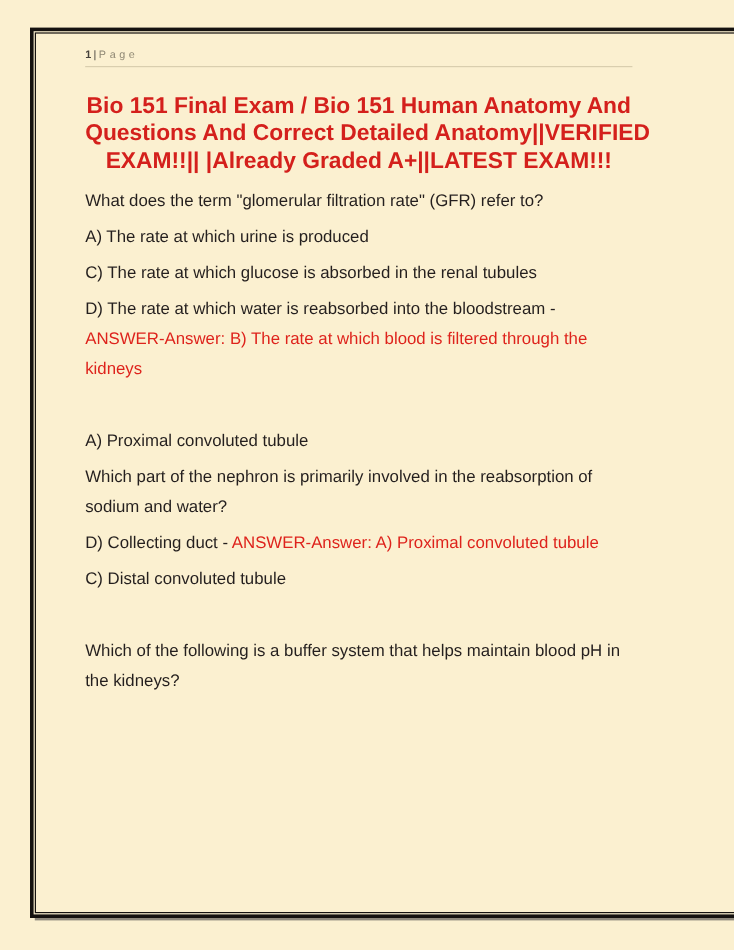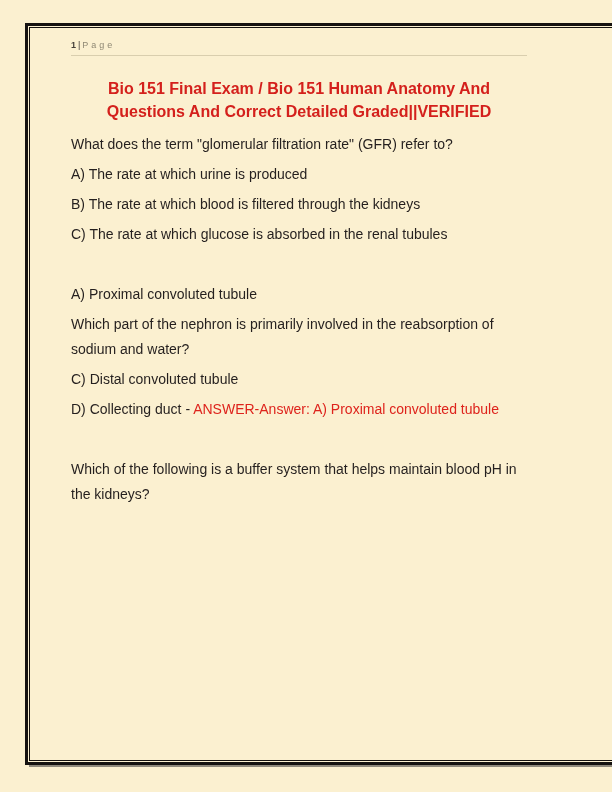--- a/index.html
+++ b/index.html
@@ -57,21 +57,21 @@
   }
   .page-header .label{
     letter-spacing:3px;
   }
   .doc-title{
     margin-top:21px;
     margin-bottom:9px;
     text-align:center;
     color:var(--title-red);
     font-weight:bold;
-    font-size:16px;
+    font-size:19px;
     line-height:23px;
   }
   .title-line{white-space:nowrap;}
   .para{
     font-size:14px;
     line-height:25px;
     margin-bottom:5px;
   }
   .blank-line{
     height:25px;
@@ -87,36 +87,37 @@
 <div class="sheet">
   <div class="sheet-inner">
     <div class="content">
 
       <div class="page-header">
         <span class="num">1</span><span class="divider">|</span><span class="label">Page</span>
       </div>
 
       <div class="doc-title">
           <div class="title-line">Bio 151 Final Exam / Bio 151 Human Anatomy And</div>
-          <div class="title-line">Questions And Correct Detailed Graded||VERIFIED</div>
+          <div class="title-line">Questions And Correct Detailed Anatomy||VERIFIED</div>
+          <div class="title-line">EXAM!!|| |Already Graded A+||LATEST EXAM!!!</div>
         </div>
 
       <div>
           <div>
             <div class="para">What does the term "glomerular filtration rate" (GFR) refer to?</div>
             <div class="para">A) The rate at which urine is produced</div>
-            <div class="para">B) The rate at which blood is filtered through the kidneys</div>
             <div class="para">C) The rate at which glucose is absorbed in the renal tubules</div>
+            <div class="para">D) The rate at which water is reabsorbed into the bloodstream - <span class="answer">ANSWER-Answer: B) The rate at which blood is filtered through the kidneys</span></div>
           </div>
           <div class="blank-line"></div>
           <div>
             <div class="para">A) Proximal convoluted tubule</div>
             <div class="para">Which part of the nephron is primarily involved in the reabsorption of sodium and water?</div>
+            <div class="para">D) Collecting duct - <span class="answer">ANSWER-Answer: A) Proximal convoluted tubule</span></div>
             <div class="para">C) Distal convoluted tubule</div>
-            <div class="para">D) Collecting duct - <span class="answer">ANSWER-Answer: A) Proximal convoluted tubule</span></div>
           </div>
           <div class="blank-line"></div>
           <div>
             <div class="para">Which of the following is a buffer system that helps maintain blood pH in the kidneys?</div>
           </div>
         </div>
 
     </div>
   </div>
 </div>

